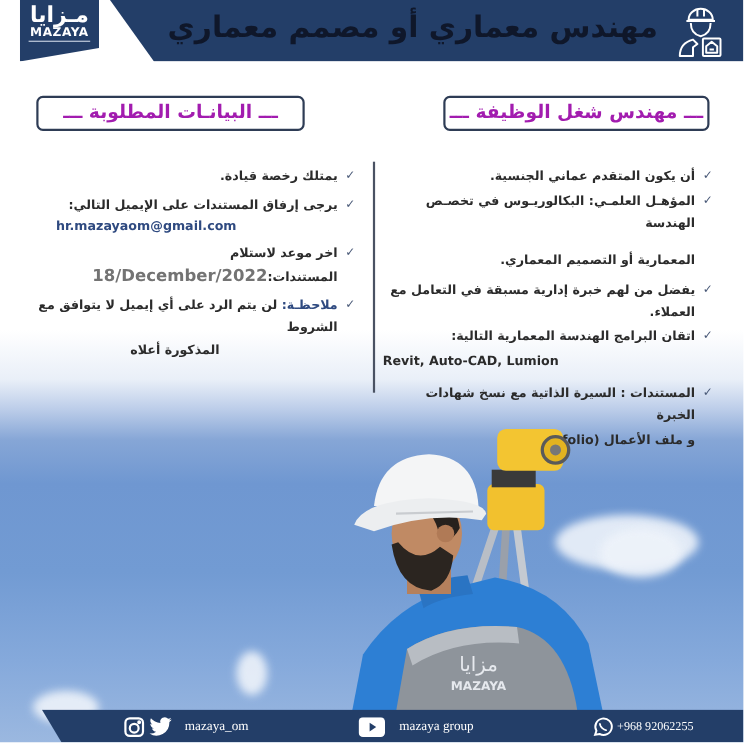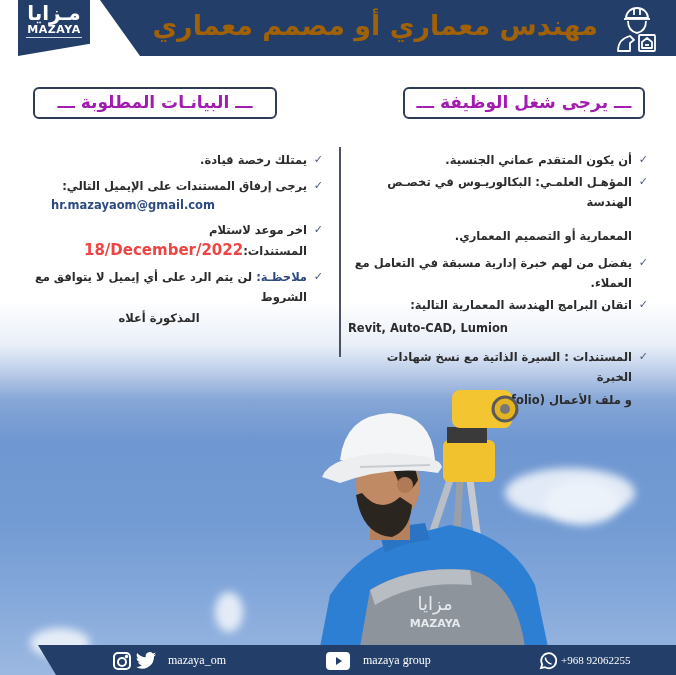--- a/index.html
+++ b/index.html
@@ -15,21 +15,21 @@
     .cloud { position: absolute; background: #eef3fa; border-radius: 50%; filter: blur(4px); opacity: .9; }
 
     
     .header-band {
       position: absolute; left: 100px; top: 0; width: 576px; height: 56px;
       background: #233e68;
       clip-path: polygon(0 0, 100% 0, 100% 100%, 40px 100%);
     }
     .header-title {
       position: absolute; right: 78px; top: 6px; width: 460px; height: 40px;
-      color: #a16207; font-size: 27px; font-weight: bold; direction: rtl; text-align: right;
+      color: #0f172a; font-size: 27px; font-weight: bold; direction: rtl; text-align: right;
       letter-spacing: 0.5px; line-height: 40px; white-space: nowrap;
     }
     .header-icon { position: absolute; right: 14px; top: 4px; width: 50px; height: 50px; }
 
     .logo {
       position: absolute; left: 18px; top: 0; width: 72px; height: 56px;
       background: #233e68;
       clip-path: polygon(0 0, 100% 0, 100% 78%, 0 100%);
       color: #ffffff; text-align: center;
     }
@@ -49,21 +49,21 @@
     
     .list { position: absolute; direction: rtl; text-align: right; color: #2b2b2b; font-weight: bold; font-size: 11.5px; }
     .list-right { right: 28px; top: 150px; width: 300px; }
     .list-left { right: 353px; top: 150px; width: 312px; }
     .item { position: relative; padding-right: 16px; line-height: 20px; }
     .check { position: absolute; right: 0; top: 0; color: #4a5a78; font-size: 11px; font-weight: normal; }
     .item .cont { display: block; padding-right: 0; }
     .center-line { display: block; text-align: center; }
     .en { direction: ltr; unicode-bidi: isolate; }
     .email { color: #2f4a80; font-size: 11.5px; }
-    .date { color: #ef4444; font-size: 15px; font-weight: bold; }
+    .date { color: #737373; font-size: 15px; font-weight: bold; }
     .note-label { color: #2f4a80; }
 
     .divider { position: absolute; left: 339px; top: 147px; width: 2px; height: 210px; background: #4a5263; }
 
     
     .photo { position: absolute; left: 300px; top: 385px; width: 260px; height: 262px; }
 
     
     .footer {
       position: absolute; left: 38px; top: 645px; width: 638px; height: 30px;
@@ -97,21 +97,21 @@
     <path d="M30 38 l5 -4 l5 4 v6 h-10 z"></path>
     <line x1="33" y1="41" x2="37" y2="41"></line>
   </svg>
 
   <div class="logo">
     <div class="logo-ar">مـزايا</div>
     <div class="logo-en">MAZAYA</div>
     <div class="logo-line"></div>
   </div>
 
-  <div class="section-title title-right">ـــ يرجى شغل الوظيفة ـــ</div>
+  <div class="section-title title-right">ـــ مهندس شغل الوظيفة ـــ</div>
   <div class="section-title title-left">ـــ البيانـات المطلوبة ـــ</div>
 
   <div class="list list-right">
     <div class="item" style="margin-bottom:2px;">
       <span class="check">✓</span>
       <span>أن يكون المتقدم عماني الجنسية.</span>
     </div>
     <div class="item" style="margin-bottom:6px;">
       <span class="check">✓</span>
       <span>المؤهـل العلمـي: البكالوريـوس في تخصـص الهندسة</span>

